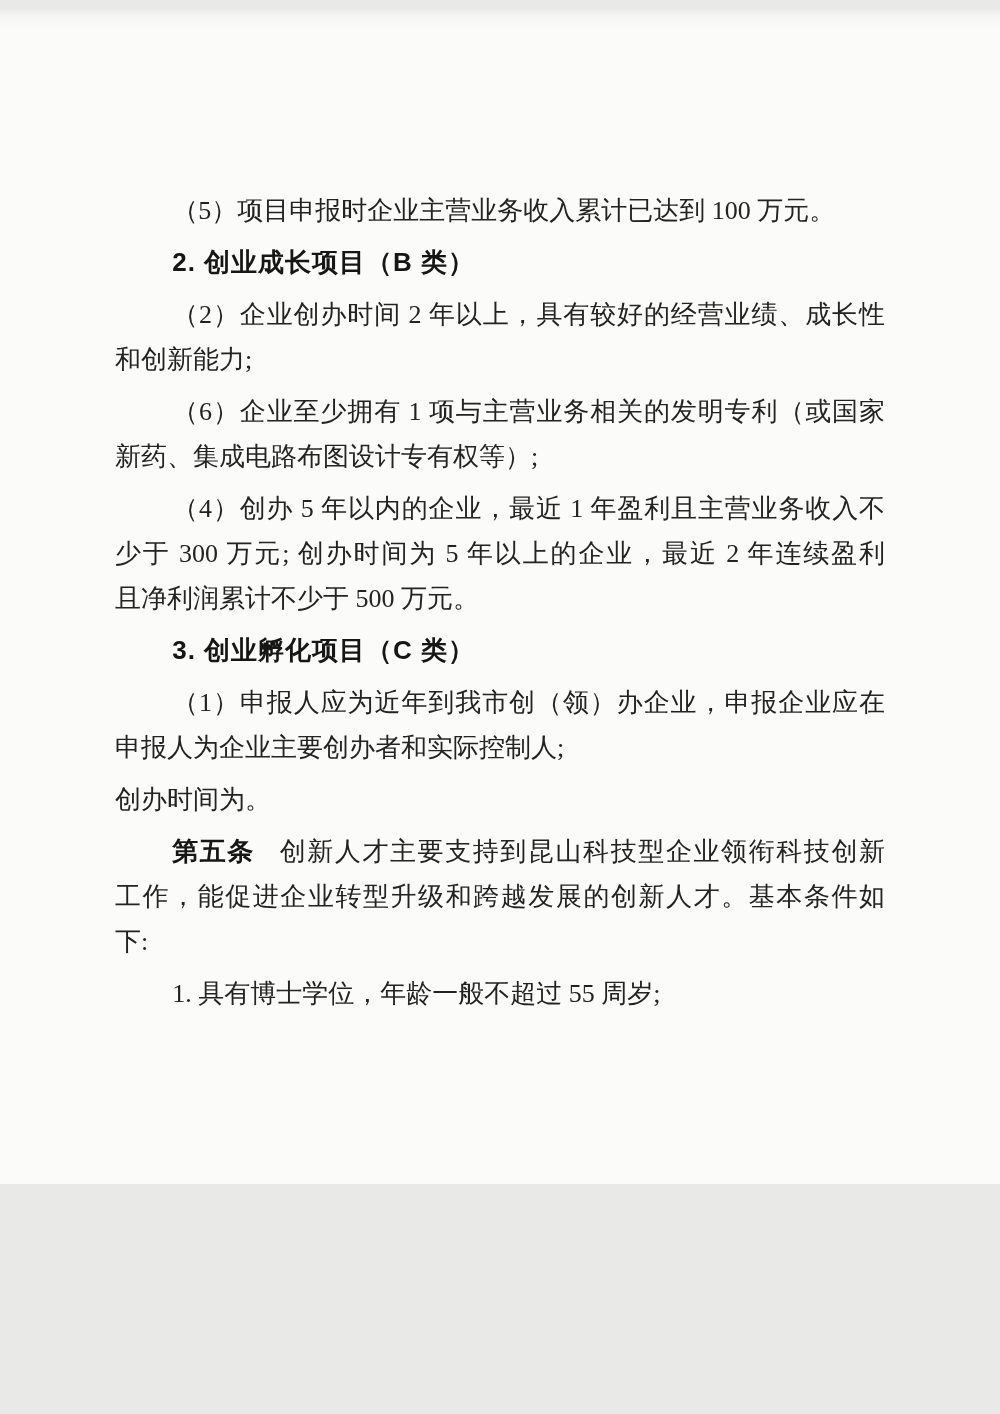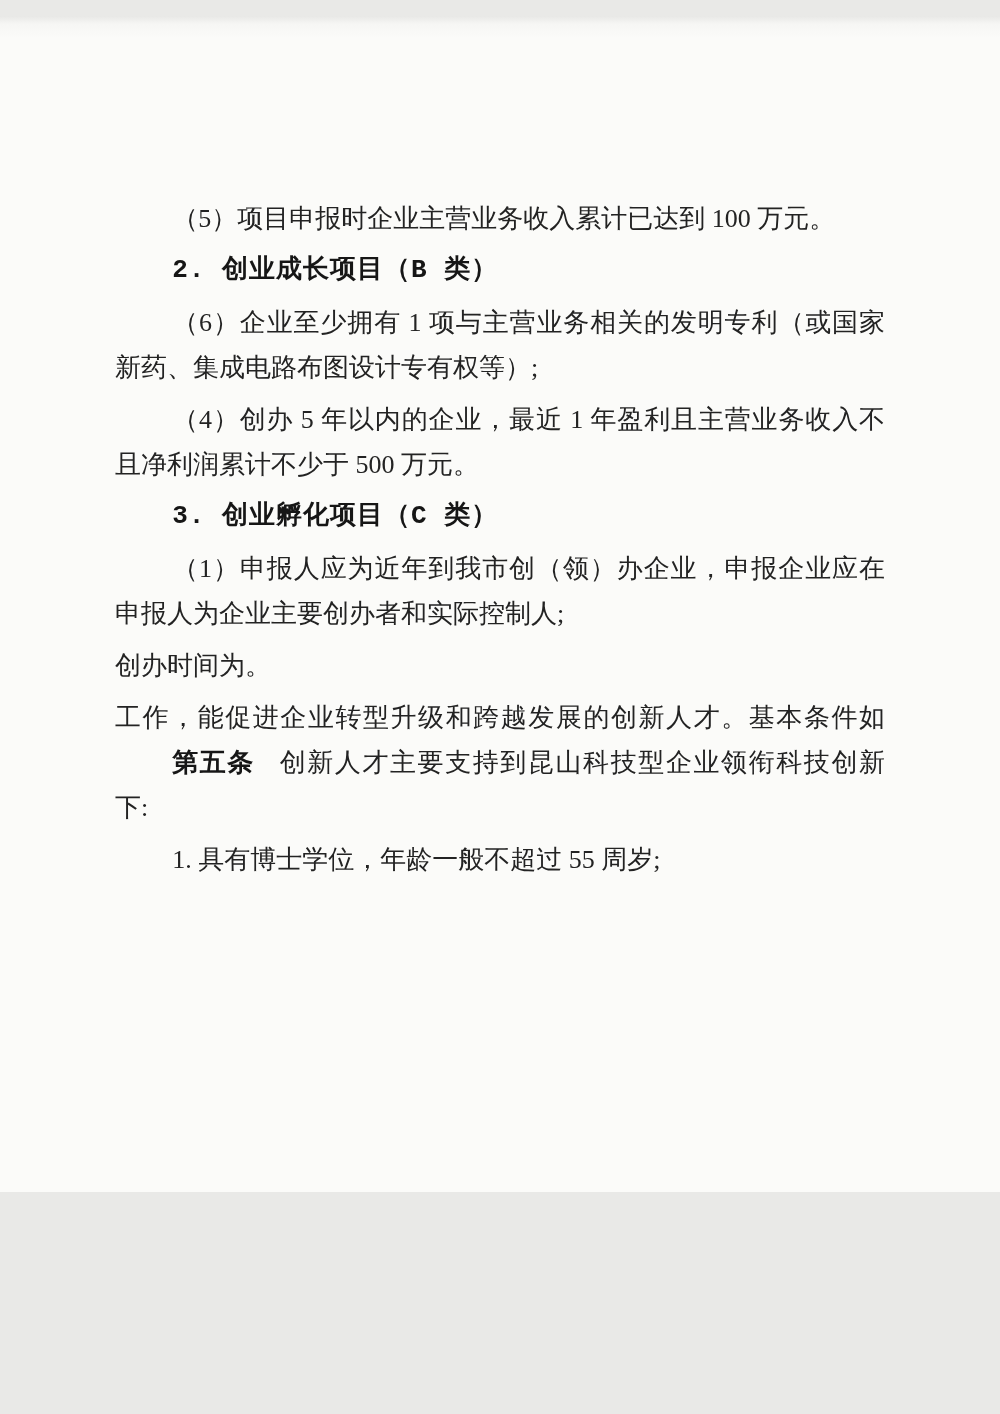--- a/index.html
+++ b/index.html
@@ -4,21 +4,21 @@
 <style>
   html, body {
     margin: 0;
     padding: 0;
     background: #e9e9e7;
   }
   .page {
     position: relative;
     width: 1000px;
     height: 1176px;
-    margin: 16px auto;
+    margin: 8px auto;
     background: #fbfbf9;
     background-image: linear-gradient(#e8e8e6 0px, #f6f6f4 8px, #fbfbf9 22px);
     border-right: 1px solid rgba(0,0,0,0.04);
     overflow: hidden;
     font-family: "Liberation Serif", "DejaVu Serif", serif;
     color: #232323;
   }
   .content {
     position: absolute;
     left: 115px;
@@ -37,21 +37,21 @@
   }
   .indent {
     text-indent: 2.2em;
   }
   .fill {
     white-space: normal;
     text-align: justify;
     text-align-last: justify;
   }
   .head {
-    font-family: Liberation Mono, monospace;
+    font-family: Liberation Sans, sans-serif;
     font-weight: bold;
     color: #161616;
     letter-spacing: 1px;
   }
   .art {
     font-family: "Liberation Sans", "DejaVu Sans", sans-serif;
     font-weight: bold;
     color: #161616;
     margin-right: 0.95em;
   }
@@ -72,48 +72,53 @@
 
     <p class="para">
       <span class="line indent">（5）项目申报时企业主营业务收入累计已达到 100 万元。</span>
     </p>
 
     <p class="para">
       <span class="line indent head">2. 创业成长项目（B 类）</span>
     </p>
 
 
+    <p class="para">
+      <span class="line indent fill">（2）企业创办时间 2 年以上，具有较好的经营业绩、成长性</span>
+      <span class="line">和创新能力;</span>
+    </p>
 
     <p class="para">
       <span class="line indent fill">（6）企业至少拥有 1 项与主营业务相关的发明专利（或国家</span>
       <span class="line">新药、集成电路布图设计专有权等）;</span>
     </p>
 
     <p class="para">
       <span class="line indent fill">（4）创办 5 年以内的企业，最近 1 年盈利且主营业务收入不</span>
+      <span class="line fill">少于 300 万元; 创办时间为 5 年以上的企业，最近 2 年连续盈利</span>
       <span class="line">且净利润累计不少于 500 万元。</span>
     </p>
 
     <p class="para">
       <span class="line indent head">3. 创业孵化项目（C 类）</span>
     </p>
 
 
     <p class="para">
       <span class="line indent fill">（1）申报人应为近年到我市创（领）办企业，申报企业应在</span>
       <span class="line">申报人为企业主要创办者和实际控制人;</span>
     </p>
 
     <p class="para">
       <span class="line">创办时间为。</span>
     </p>
 
     <p class="para">
+      <span class="line indent fill"><b class="art">第五条</b><span>创新人才主要支持到昆山科技型企业领衔科技创新</span></span>
       <span class="line fill">工作，能促进企业转型升级和跨越发展的创新人才。基本条件如</span>
-      <span class="line indent fill"><b class="art">第五条</b><span>创新人才主要支持到昆山科技型企业领衔科技创新</span></span>
       <span class="line">下:</span>
     </p>
 
     <p class="para">
       <span class="line indent">1. 具有博士学位，年龄一般不超过 55 周岁;</span>
     </p>
 
   </div>
 
   <div class="footer">— 4 —</div>

